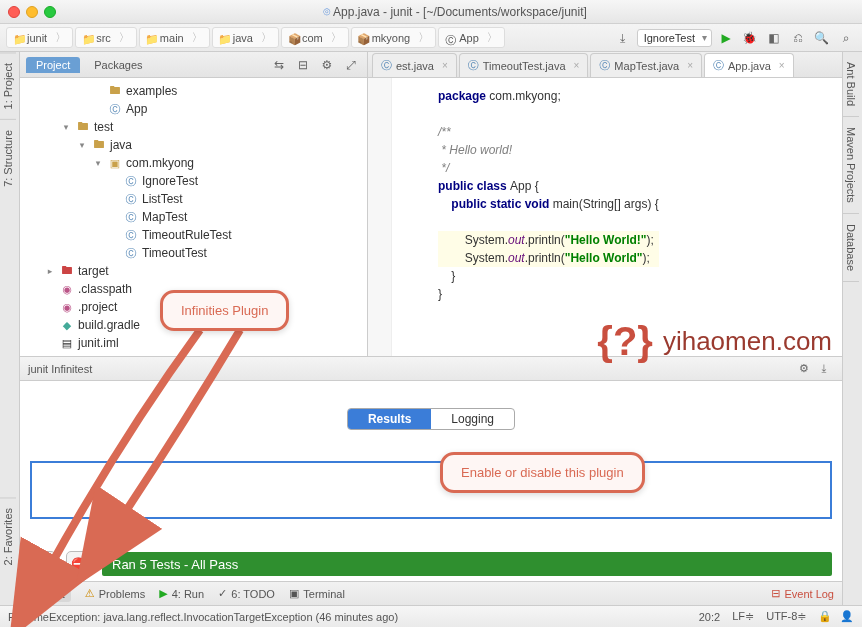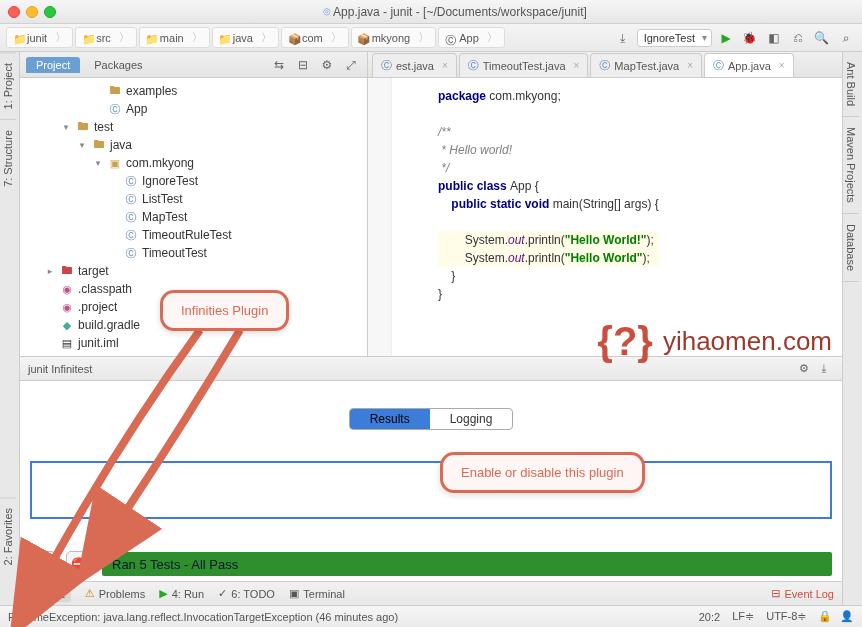--- a/index.html
+++ b/index.html
@@ -62,25 +62,25 @@
   .watermark { position:absolute; right:10px; bottom:6px; display:flex; align-items:center; gap:10px; color:#9a3a2f; font-family: Georgia, serif; font-size:26px;}
   .watermark .q { font-size:40px; color:#c94f3f; font-weight:bold;}
 
   
   .infinitest { flex:1; display:flex; flex-direction:column; background:#fff;gap:24px; }
   .inf-head { height:24px; background:linear-gradient(#f4f4f4,#e8e8e8); border-bottom:1px solid #ccc; display:flex; align-items:center; padding:0 8px; font-size:11px; color:#555;}
   .inf-head .spacer { flex:1; }
   .inf-tabs { height:28px; display:flex; justify-content:center; align-items:center; gap:0; padding:4px 0;}
   .seg { display:flex; border:1px solid #aaa; border-radius:4px; overflow:hidden; font-size:12px;}
   .seg div { padding:3px 20px; cursor:pointer;}
-  .seg .active { background:#3b7dd8; color:#000000; }
+  .seg .active { background:#3b7dd8; color:#ffffff;font-weight:bold; }
   .inf-body { flex:1; margin:4px 10px; border:2px solid #3b7dd8; background:#fff; }
   .inf-bottom { height:34px; display:flex; align-items:center; padding:0 10px; gap:10px;}
   .roundbtn { width:26px; height:26px; border:1px solid #bbb; border-radius:5px; display:flex; align-items:center; justify-content:center; background:#f4f4f4;}
-  .statusbar-inf { flex:1; height:24px; background:#2f8f2f; color:#0f172a; display:flex; align-items:center; padding:0 10px; border-radius:2px; font-size:13px;}
+  .statusbar-inf { flex:1; height:24px; background:#2f8f2f; color:#ffffff; display:flex; align-items:center; padding:0 10px; border-radius:2px; font-size:13px;}
 
   
   .bottomtabs { height:24px; background:linear-gradient(#f2f2f2,#e6e6e6); border-top:1px solid #ccc; display:flex; align-items:center; padding:0 8px; gap:14px; font-size:11px; color:#555;}
   .bottomtabs .bt { display:flex; align-items:center; gap:4px; cursor:pointer;}
   .bottomtabs .bt.active { background:#d8d8d8; padding:2px 6px; border-radius:3px;}
   .bottomtabs .spacer { flex:1; }
   .eventlog { color:#c94f3f; }
 
   
   .statusbar { position:absolute; left:0; right:0; bottom:0; height:22px; background:linear-gradient(#f6f6f6,#eaeaea); border-top:1px solid #ccc; display:flex; align-items:center; padding:0 8px; font-size:11px; color:#555;}

